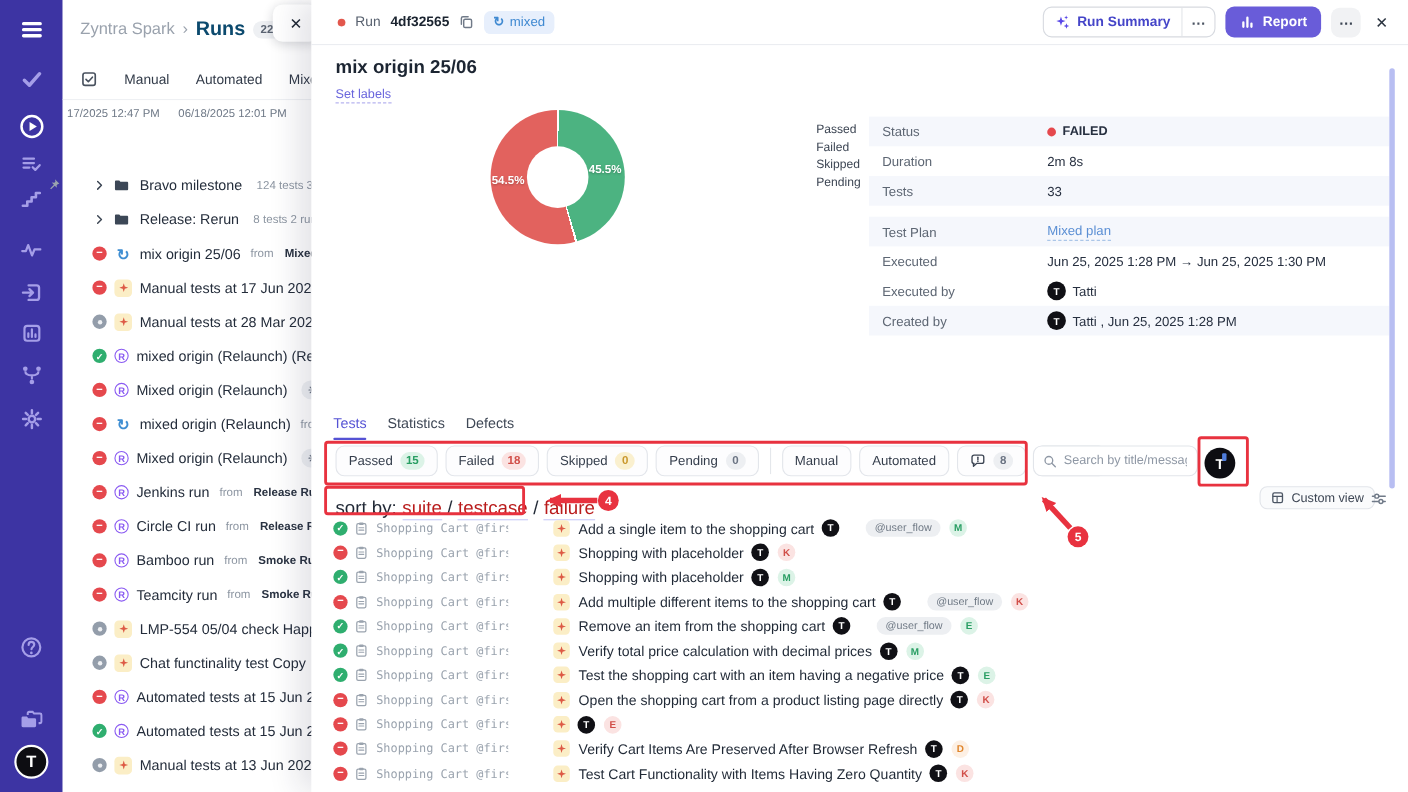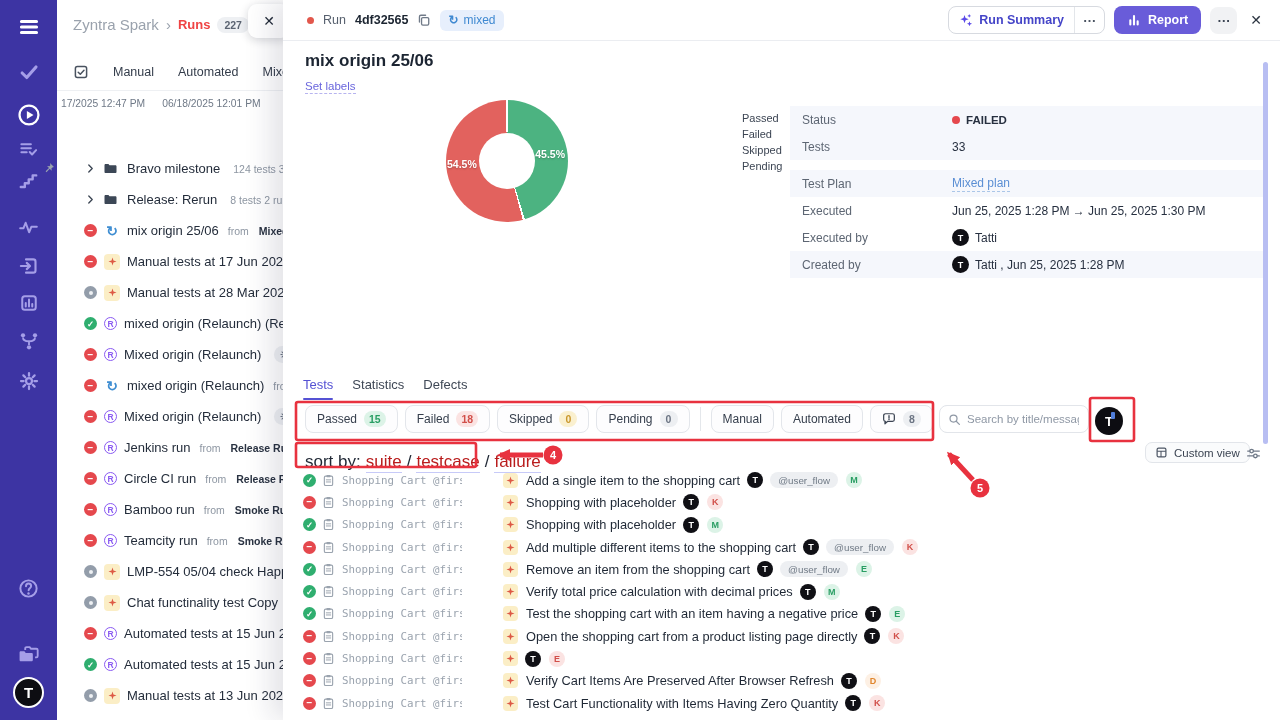--- a/index.html
+++ b/index.html
@@ -8,21 +8,21 @@
   
   .rail{position:absolute;left:0;top:0;width:57px;height:720px;background:#3d34a3;z-index:1}
   .ric{position:absolute;left:0;width:57px;display:flex;justify-content:center;color:#a59ee8;cursor:pointer}
   .ric.on{color:#fff}
   .rail-avatar{position:absolute;left:13px;width:31px;height:31px;border-radius:50%;background:#0d0d12;border:2px solid #fdfdfd;color:#fff;display:flex;align-items:center;justify-content:center;font-weight:700;font-size:15px}
   
   .runs{position:absolute;left:57px;top:0;width:226px;height:720px;background:#fff;z-index:2;overflow:visible}
   .rp-head{position:absolute;left:16px;top:16px;display:flex;align-items:center;gap:7px;white-space:nowrap}
   .crumb-proj{font-size:15px;color:#9aa2ad}
   .crumb-sep{font-size:15px;color:#9aa2ad}
-  .crumb-page{font-size:13px;font-weight:700;color:#ef4444}
+  .crumb-page{font-size:18px;font-weight:700;color:#0c4a6e}
   .cnt-badge{background:#eef0f3;color:#5b6472;font-size:10.5px;font-weight:700;border-radius:9px;padding:2px 7px}
   .close-card{position:absolute;left:191px;top:4px;width:42px;height:34px;background:#fff;border-radius:9px;box-shadow:0 2px 10px rgba(18,24,40,.18);display:flex;align-items:center;justify-content:center;font-size:14px;color:#222b38;cursor:pointer}
   .rp-tabs{position:absolute;left:16px;top:64px;display:flex;align-items:center;gap:24px;color:#333c4a;font-size:12.5px;white-space:nowrap}
   .rp-hr{position:absolute;left:0;top:90px;width:226px;border-top:1px solid #eef0f3}
   .rp-dates{position:absolute;left:4px;top:98px;display:flex;gap:17px;font-size:10.3px;color:#6f7987;white-space:nowrap}
   .rlist{position:absolute;left:0;top:153px;width:310px}
   .rrow{height:31px;display:flex;align-items:center;white-space:nowrap;cursor:pointer}
   .grow{padding-left:28px;gap:7px}
   .pin{position:absolute;left:-14px;top:9px;color:#9aa3ae}
   .chev{color:#3a4452;display:flex}
@@ -118,21 +118,21 @@
   .sort-sep{color:#1f2734}
   
   .tlist{position:absolute;left:20px;top:469px;right:14px}
   .trow{height:22.3px;display:flex;align-items:center;white-space:nowrap;cursor:pointer}
   .trow .dot{width:13px;height:13px;min-width:13px}
   .clip{color:#9aa3ae;margin-left:6px;display:flex}
   .suite{margin-left:7px;width:120px;overflow:hidden;font-family:"DejaVu Sans Mono",monospace;font-size:10.8px;color:#9aa3ae}
   .trow .ti{margin-left:41px;width:15px;height:15px;min-width:15px}
   .ttitle{margin-left:8px;font-size:12.8px;color:#1f2835}
   .trow .av{margin-left:7px;width:16px;height:16px;min-width:16px}
-  .tag{margin-left:7px;background:#edeff2;color:#6f7985;border-radius:9px;height:16px;display:inline-flex;align-items:center;padding:0 8px;font-size:9.8px}
+  .tag{margin-left:24px;background:#edeff2;color:#6f7985;border-radius:9px;height:16px;display:inline-flex;align-items:center;padding:0 8px;font-size:9.8px}
   .lb{margin-left:8px;width:16px;height:16px;min-width:16px;border-radius:50%;display:inline-flex;align-items:center;justify-content:center;font-size:9px;font-weight:700}
   .lb.tone-orange{background:#fdf0e4;color:#e0862d}
   
   .sthumb{position:absolute;left:1263px;top:62px;width:5px;height:382px;border-radius:3px;background:#b8bef2;z-index:6}
   
   .anno{position:absolute;left:0;top:0;z-index:50;pointer-events:none}
 </style>
 </head>
 <body>
 
@@ -631,20 +631,24 @@
   </div>
 
   <div class="info">
     <div class="irow alt">
       <span class="lbl">Status</span>
       <span class="val failed-val">
           <span class="failed-dot"></span>
           <span>FAILED</span>
         </span>
     </div>
+    <div class="irow">
+      <span class="lbl">Duration</span>
+      <span class="val">2m 8s</span>
+    </div>
     <div class="irow alt">
       <span class="lbl">Tests</span>
       <span class="val">33</span>
     </div>
     <div class="gaprow"></div>
     <div class="irow alt">
       <span class="lbl">Test Plan</span>
       <span class="val">
           <span class="plan-link">Mixed plan</span>
         </span>

